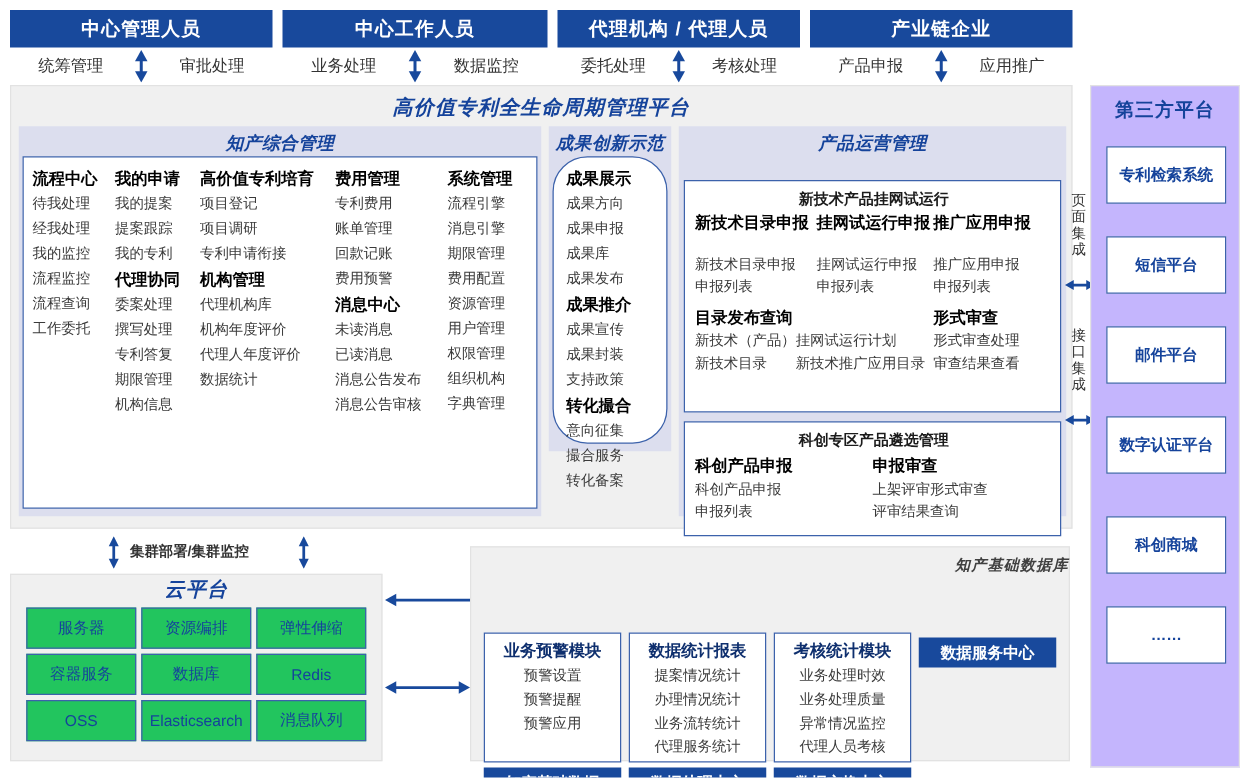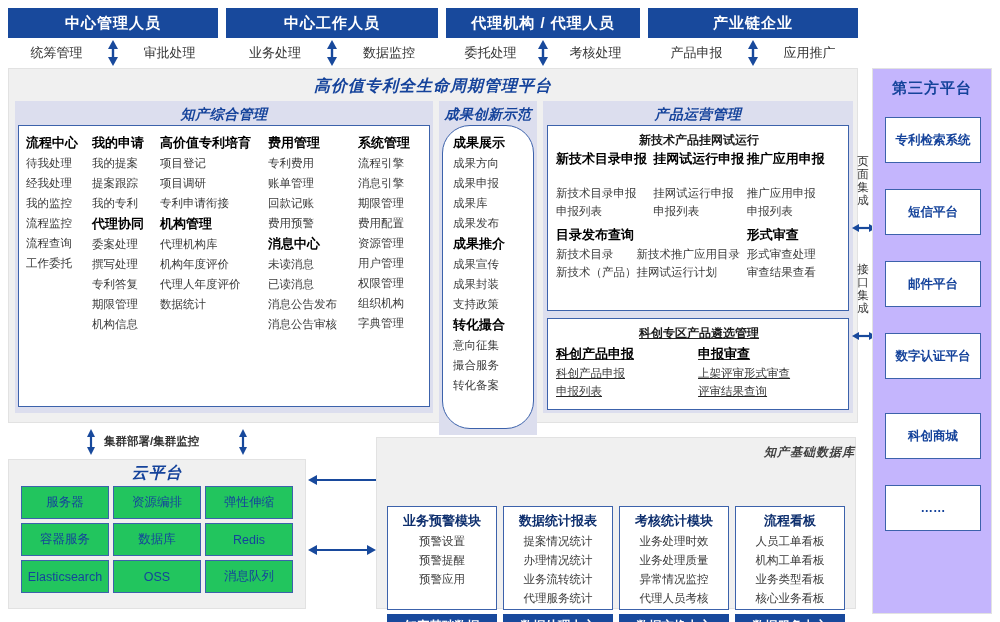--- a/index.html
+++ b/index.html
@@ -95,20 +95,21 @@
     color: #3a3a3a;
     line-height: 20px;
     white-space: nowrap;
   }
 
   
   .ops-box {
     background: #fff;
     border: 1.5px solid #3c62ab;
     padding: 4px 6px 5px 8px;
+    margin-top: 19px;
   }
   .ops-head {
     text-align: center;
     font-size: 12px;
     font-weight: bold;
     color: #1b1b1b;
     line-height: 20px;
   }
 
   
@@ -310,21 +311,21 @@
               <div class="itm">资源管理</div>
               <div class="itm">用户管理</div>
               <div class="itm">权限管理</div>
               <div class="itm">组织机构</div>
               <div class="itm">字典管理</div>
             </div>
           </div>
       </div>
     </div>
 
-    <div class="panel" style="left:430px; top:32px; width:98px; height:334px;">
+    <div class="panel" style="left:430px; top:32px; width:98px; height:260px;">
       <div class="panel-title">成果创新示范</div>
       <div class="panel-body" style="padding-left:10px;border-radius:28px;">
         <div class="col" id="ach-col">
             <div class="cat">成果展示</div>
             <div class="itm">成果方向</div>
             <div class="itm">成果申报</div>
             <div class="itm">成果库</div>
             <div class="itm">成果发布</div>
             <div class="cat">成果推介</div>
             <div class="itm">成果宣传</div>
@@ -356,32 +357,32 @@
             </div>
             <div class="col" style="width: 98px;">
               <div class="cat" style="white-space: normal; line-height: 17px; min-height: 34px;">推广应用申报</div>
               <div class="itm" style="line-height: 18px;">推广应用申报</div>
               <div class="itm" style="line-height: 18px;">申报列表</div>
             </div>
           </div>
         <div class="cols" id="ops1-row2" style="margin-top:4px;">
             <div class="col" style="width: 196px;">
               <div class="cat">目录发布查询</div>
+              <div class="itm" style="line-height: 18px;">新技术（产品）挂网试运行计划</div>
               <div class="itm" style="line-height: 18px;">新技术目录　　新技术推广应用目录</div>
-              <div class="itm" style="line-height: 18px;">新技术（产品）挂网试运行计划</div>
             </div>
             <div class="col" style="width: 98px;">
               <div class="cat">形式审查</div>
               <div class="itm" style="line-height: 18px;">形式审查处理</div>
               <div class="itm" style="line-height: 18px;">审查结果查看</div>
             </div>
           </div>
       </div>
 
-      <div class="ops-box" style="height:92px; margin-top:7px;text-decoration:underline;">
+      <div class="ops-box" style="height:92px; margin-top:7px;">
         <div class="ops-head">科创专区产品遴选管理</div>
         <div class="cols" id="ops2-row1">
             <div class="col" style="width: 148px;">
               <div class="cat">科创产品申报</div>
               <div class="itm" style="line-height: 18px;">科创产品申报</div>
               <div class="itm" style="line-height: 18px;">申报列表</div>
             </div>
             <div class="col" style="width: 150px;">
               <div class="cat">申报审查</div>
               <div class="itm" style="line-height: 18px;">上架评审形式审查</div>
@@ -432,22 +433,22 @@
 
   <div class="cloud">
     <div class="cloud-title">云平台</div>
     <div class="cloud-grid" id="cloud-grid">
         <div class="cloud-cell">服务器</div>
         <div class="cloud-cell">资源编排</div>
         <div class="cloud-cell">弹性伸缩</div>
         <div class="cloud-cell">容器服务</div>
         <div class="cloud-cell">数据库</div>
         <div class="cloud-cell">Redis</div>
+        <div class="cloud-cell">OSS</div>
         <div class="cloud-cell">Elasticsearch</div>
-        <div class="cloud-cell">OSS</div>
         <div class="cloud-cell">消息队列</div>
       </div>
   </div>
 
   <svg class="abs" style="left:308px; top:474px; width:68px; height:12px;" viewBox="0 0 68 12">
     <line x1="6" y1="6" x2="68" y2="6" stroke="#18499c" stroke-width="2.2"></line>
     <polygon points="0,6 9,1 9,11" fill="#18499c"></polygon>
   </svg>
   <svg class="abs" style="left:308px; top:544px; width:68px; height:12px;" viewBox="0 0 68 12">
     <line x1="6" y1="6" x2="62" y2="6" stroke="#18499c" stroke-width="2.2"></line>
@@ -481,25 +482,18 @@
           <div class="db-card">
             <div class="db-card-title">考核统计模块</div>
             <div class="db-card-item">业务处理时效</div>
             <div class="db-card-item">业务处理质量</div>
             <div class="db-card-item">异常情况监控</div>
             <div class="db-card-item">代理人员考核</div>
           </div>
           <div class="db-foot">数据交换中心</div>
         </div>
         <div class="db-col">
-          <div class="db-card">
-            <div class="db-card-title">流程看板</div>
-            <div class="db-card-item">人员工单看板</div>
-            <div class="db-card-item">机构工单看板</div>
-            <div class="db-card-item">业务类型看板</div>
-            <div class="db-card-item">核心业务看板</div>
-          </div>
           <div class="db-foot">数据服务中心</div>
         </div>
       </div>
   </div>
 
 </div>
 
 </body></html>

